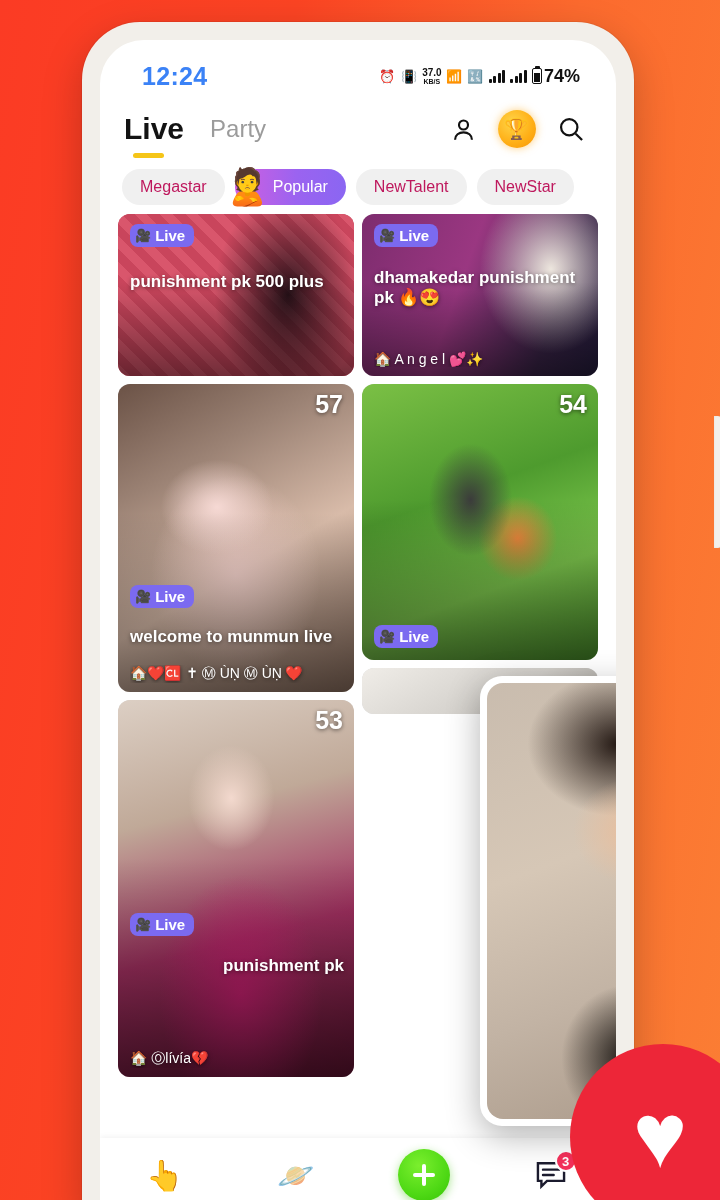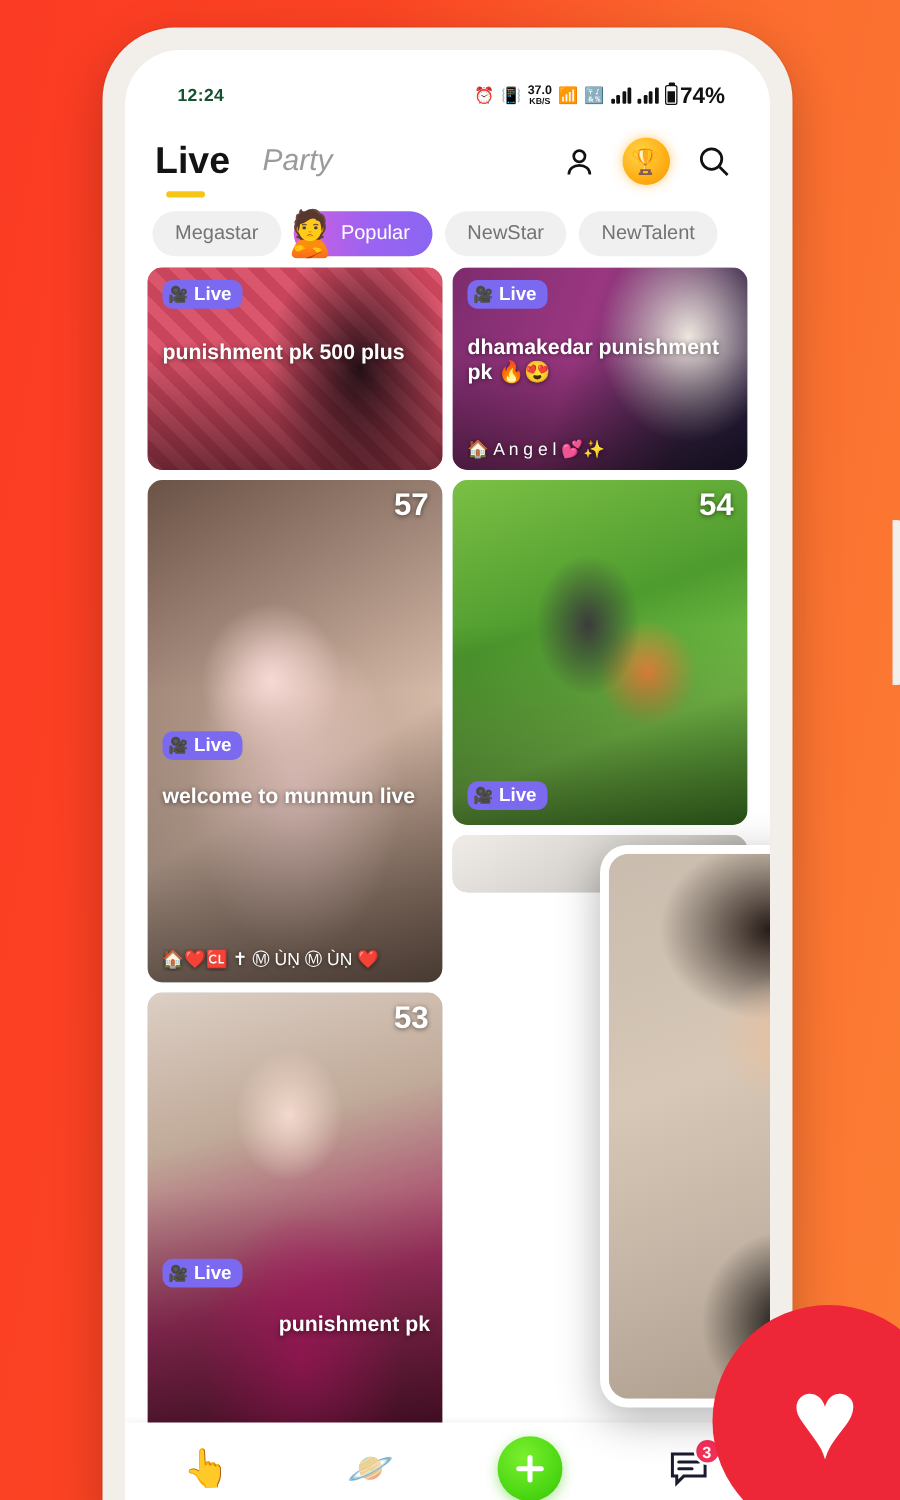--- a/index.html
+++ b/index.html
@@ -29,21 +29,21 @@
   #vol-down { left:76px; top:383px;  width:8px;  height:95px;  border-radius:4px 0 0 4px; }
   #power-btn{ left:632px; top:394px; width:9px;  height:132px; border-radius:0 5px 5px 0;
               background:#F3F0EB; }
 
   
   #status-bar{
     position:absolute; left:0; top:18px; width:516px; height:36px;
     display:flex; align-items:center; justify-content:space-between;
     padding:0 36px 0 42px;
   }
-  #status-time{ font-size:14px; font-weight:bold; color:#14532d; letter-spacing:.3px; }
+  #status-time{ font-size:25px; font-weight:bold; color:#3b82f6; letter-spacing:.3px; }
   #status-icons{ display:flex; align-items:center; gap:5px; color:#111; }
   .sb{ font-size:13px; line-height:1; }
   #net-speed{ display:flex; flex-direction:column; align-items:center; line-height:1; }
   #net-speed .n{ font-size:10px; font-weight:bold; }
   #net-speed .u{ font-size:7px; font-weight:bold; }
   .bars{ display:flex; align-items:flex-end; gap:1.5px; height:13px; }
   .bars i{ display:block; width:3px; background:#111; border-radius:1px; }
   .bars i:nth-child(1){height:4px}.bars i:nth-child(2){height:7px}
   .bars i:nth-child(3){height:10px}.bars i:nth-child(4){height:13px}
   #battery{ display:flex; align-items:center; gap:2px; }
@@ -54,38 +54,38 @@
   #battery-pct{ font-size:18px; font-weight:bold; color:#111; }
 
   
   #app-header{
     position:absolute; left:0; top:58px; width:516px; height:62px;
     display:flex; align-items:center; padding:0 28px 0 24px;
   }
   #tab-live{ position:relative; font-size:30px; font-weight:bold; color:#131313; }
   #tab-live-underline{ position:absolute; left:9px; bottom:-12px; width:31px; height:5px;
                        background:#F5C518; border-radius:3px; }
-  #tab-party{ font-size:24px; color:#9B9B9B; margin-left:26px;font-style:italic; }
+  #tab-party{ font-size:24px; color:#9B9B9B; margin-left:26px; }
   #header-actions{ margin-left:auto; display:flex; align-items:center; gap:18px; }
   .hicon{ width:34px; height:34px; display:flex; align-items:center; justify-content:center; }
   #trophy-badge{
     width:38px; height:38px; border-radius:50%;
     background:radial-gradient(circle at 38% 34%, #FFD54A 0%, #FFAF16 58%, #F79406 100%);
     display:flex; align-items:center; justify-content:center; font-size:20px;
     box-shadow:0 0 9px rgba(255,168,20,.55);
   }
 
   
   #category-chips{
     position:absolute; left:0; top:122px; width:516px; height:50px;
     display:flex; align-items:center; gap:10px; padding-left:22px;
   }
   .chip{
     height:36px; padding:0 18px; border-radius:18px; background:#F0F0F0;
-    display:flex; align-items:center; font-size:16px; color:#737373; white-space:nowrap;
+    display:flex; align-items:center; font-size:16px; color:#be185d; white-space:nowrap;
   }
   .chip.active{
     background:linear-gradient(92deg,#D15FE0 0%,#9B63F0 55%,#8A66F2 100%);
     color:#fff; padding-left:38px; position:relative; overflow:visible;
   }
   #chip-popular-avatar{
     position:absolute; left:-9px; top:-10px; width:47px; height:56px;
     font-size:36px; line-height:56px; filter:saturate(1.1);
   }
 
@@ -131,21 +131,21 @@
   #card-1 .card-title{ top:58px; }
   #card-2 { height:162px; }
   #card-2 .card-photo{
     background:
       radial-gradient(ellipse 52% 90% at 80% 34%, #EDE6DE 0%, rgba(237,230,222,0) 58%),
       linear-gradient(110deg,#7D2C6E 0%,#9A3781 42%,#3A2448 78%,#241C3C 100%);
   }
   #card-2 .live-badge{ left:12px; top:10px; }
   #card-2 .card-title{ top:54px; }
 
-  #card-3 { height:402px; }
+  #card-3 { height:308px; }
   #card-3 .card-photo{
     background:
       radial-gradient(ellipse 34% 22% at 42% 40%, #F6D9D4 0%, rgba(246,217,212,0) 70%),
       radial-gradient(ellipse 50% 45% at 50% 62%, #F5D3CC 0%, rgba(245,211,204,0) 72%),
       linear-gradient(150deg,#6B5246 0%,#9C8375 28%,#D8BBA9 58%,#8A6E5E 100%);
   }
   #card-3 .live-badge{ left:12px; top:201px; }
   #card-3 .card-title{ top:243px; }
 
   #card-4 { height:276px; }
@@ -289,24 +289,24 @@
 
     <div id="category-chips">
       <div class="chip">
         <span>Megastar</span>
       </div>
       <div class="chip active">
         <span id="chip-popular-avatar">🙎</span>
         <span>Popular</span>
       </div>
       <div class="chip">
+        <span>NewTalent</span>
+      </div>
+      <div class="chip">
         <span>NewStar</span>
-      </div>
-      <div class="chip">
-        <span>NewTalent</span>
       </div>
     </div>
 
     <div id="card-grid">
 
       <div class="grid-col">
 
         <div class="live-card" id="card-1">
           <div class="card-photo"></div>
           <div class="shade"></div>

